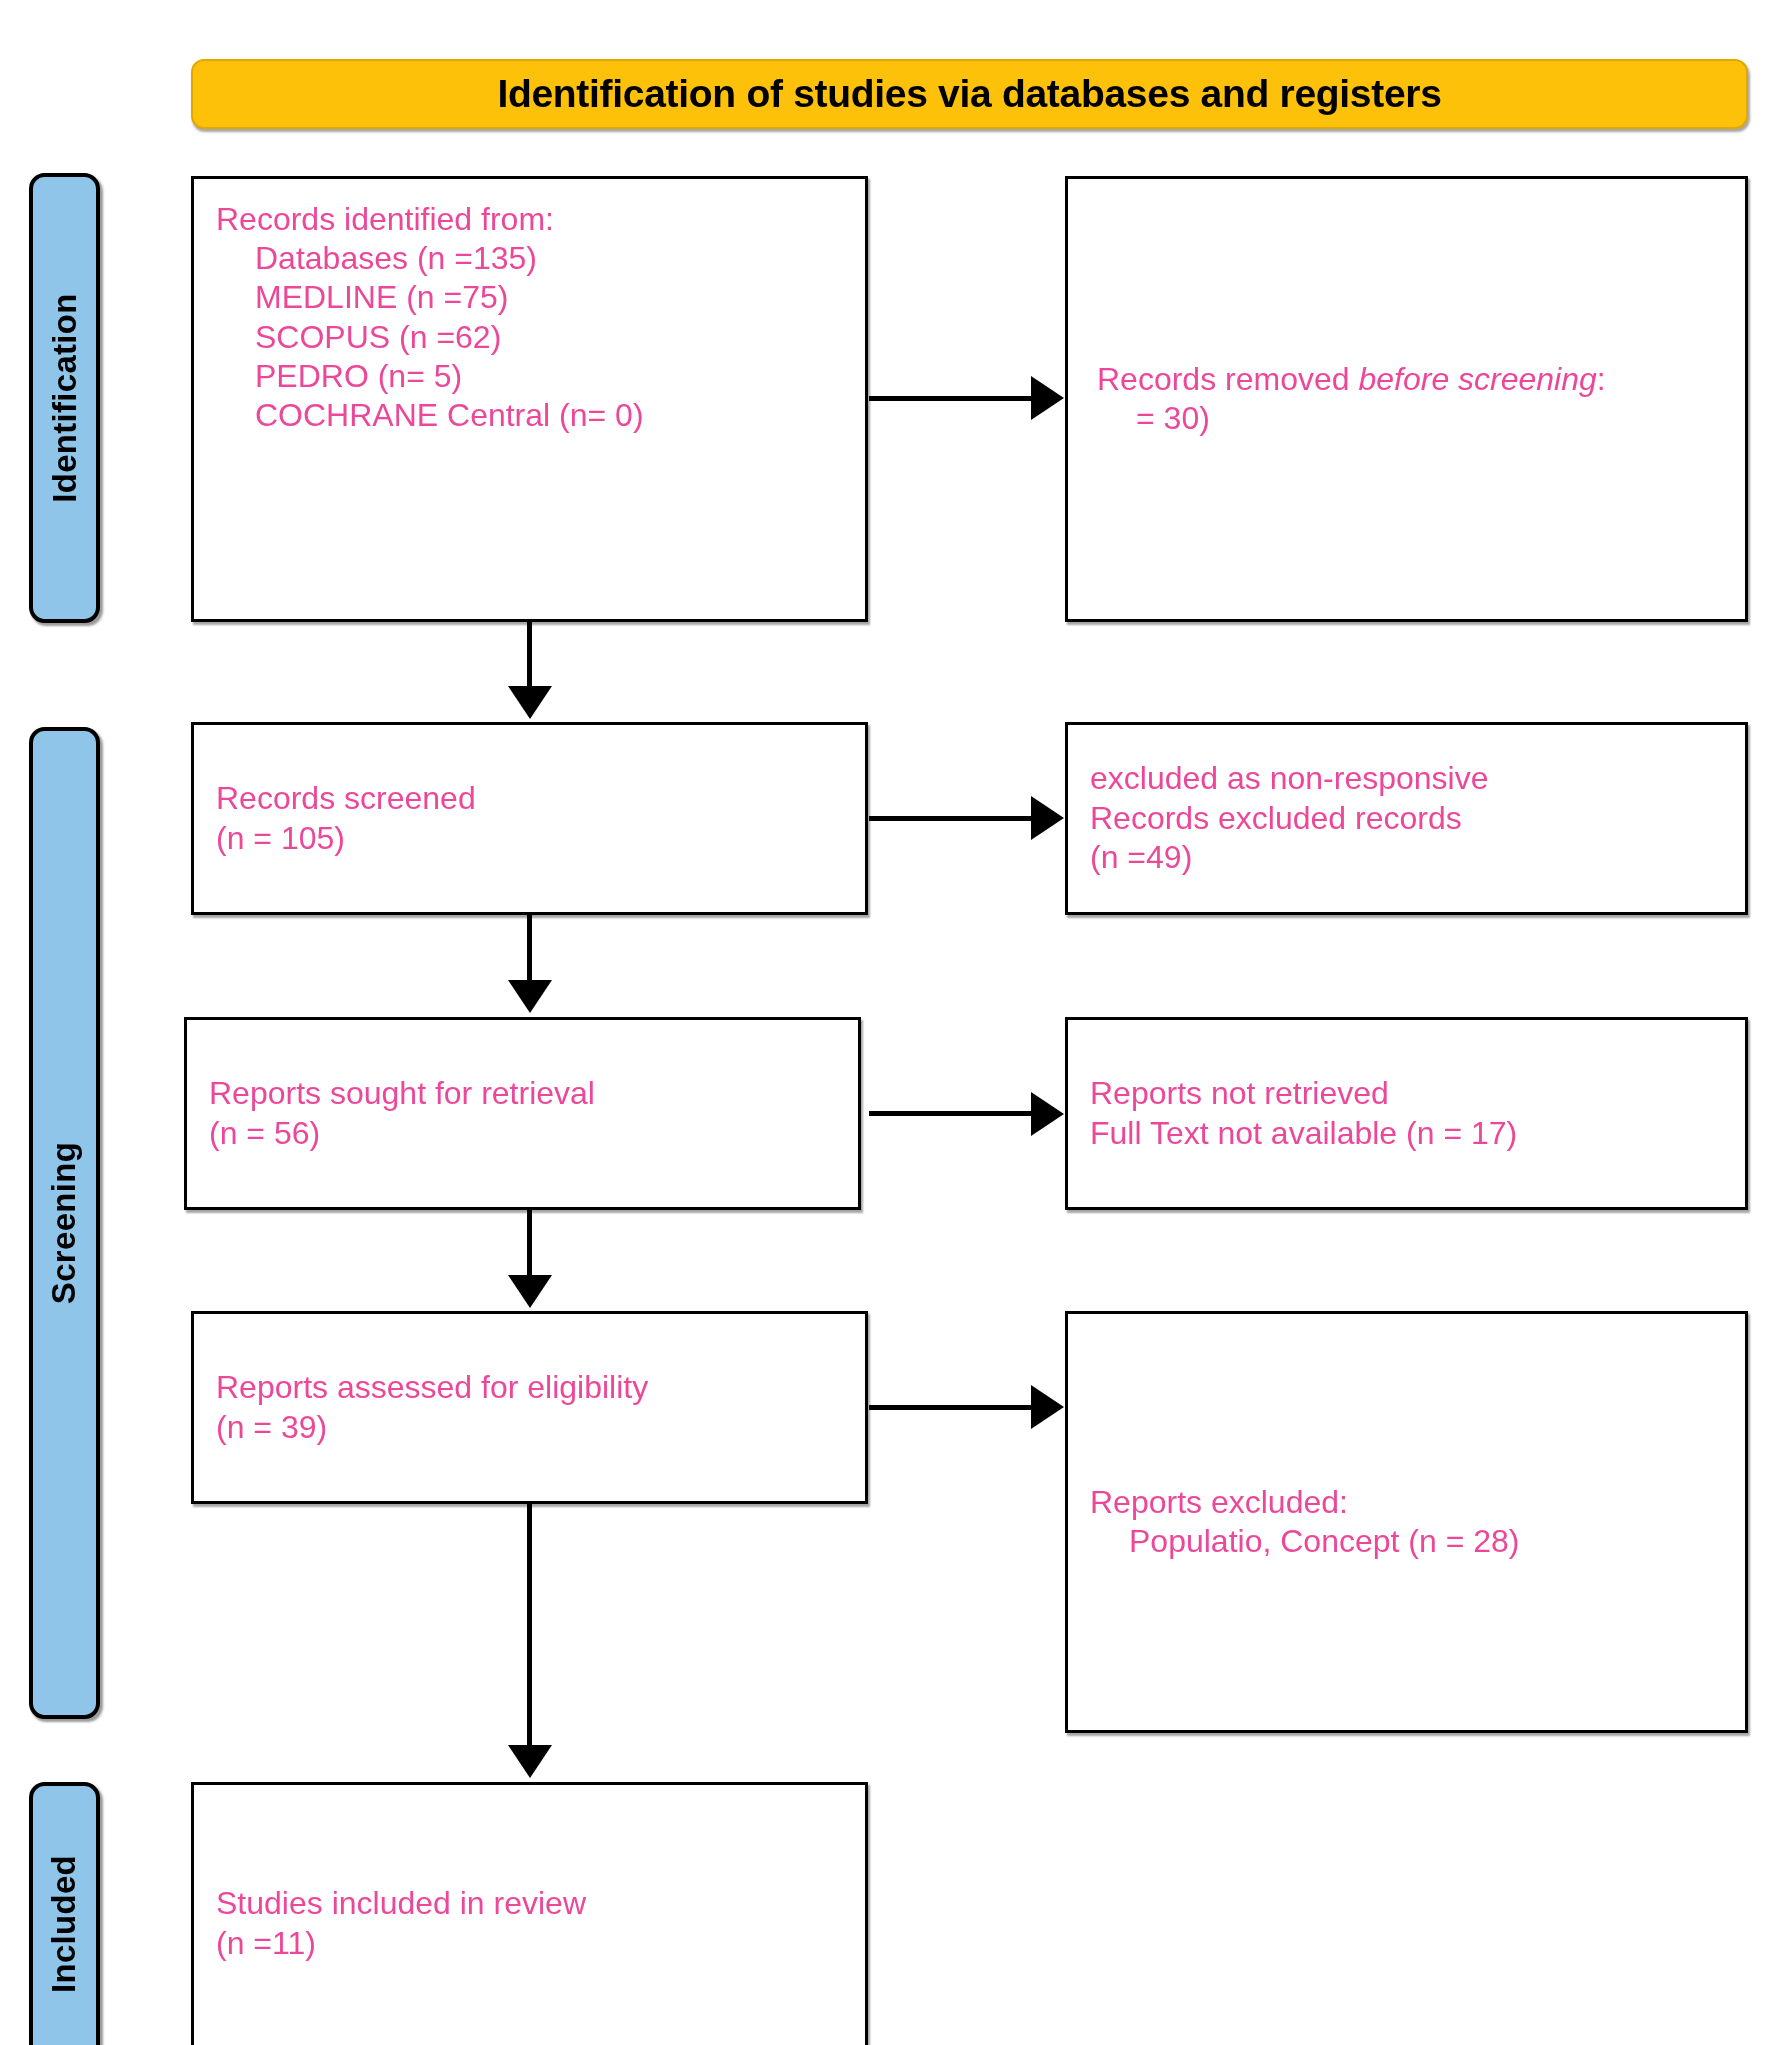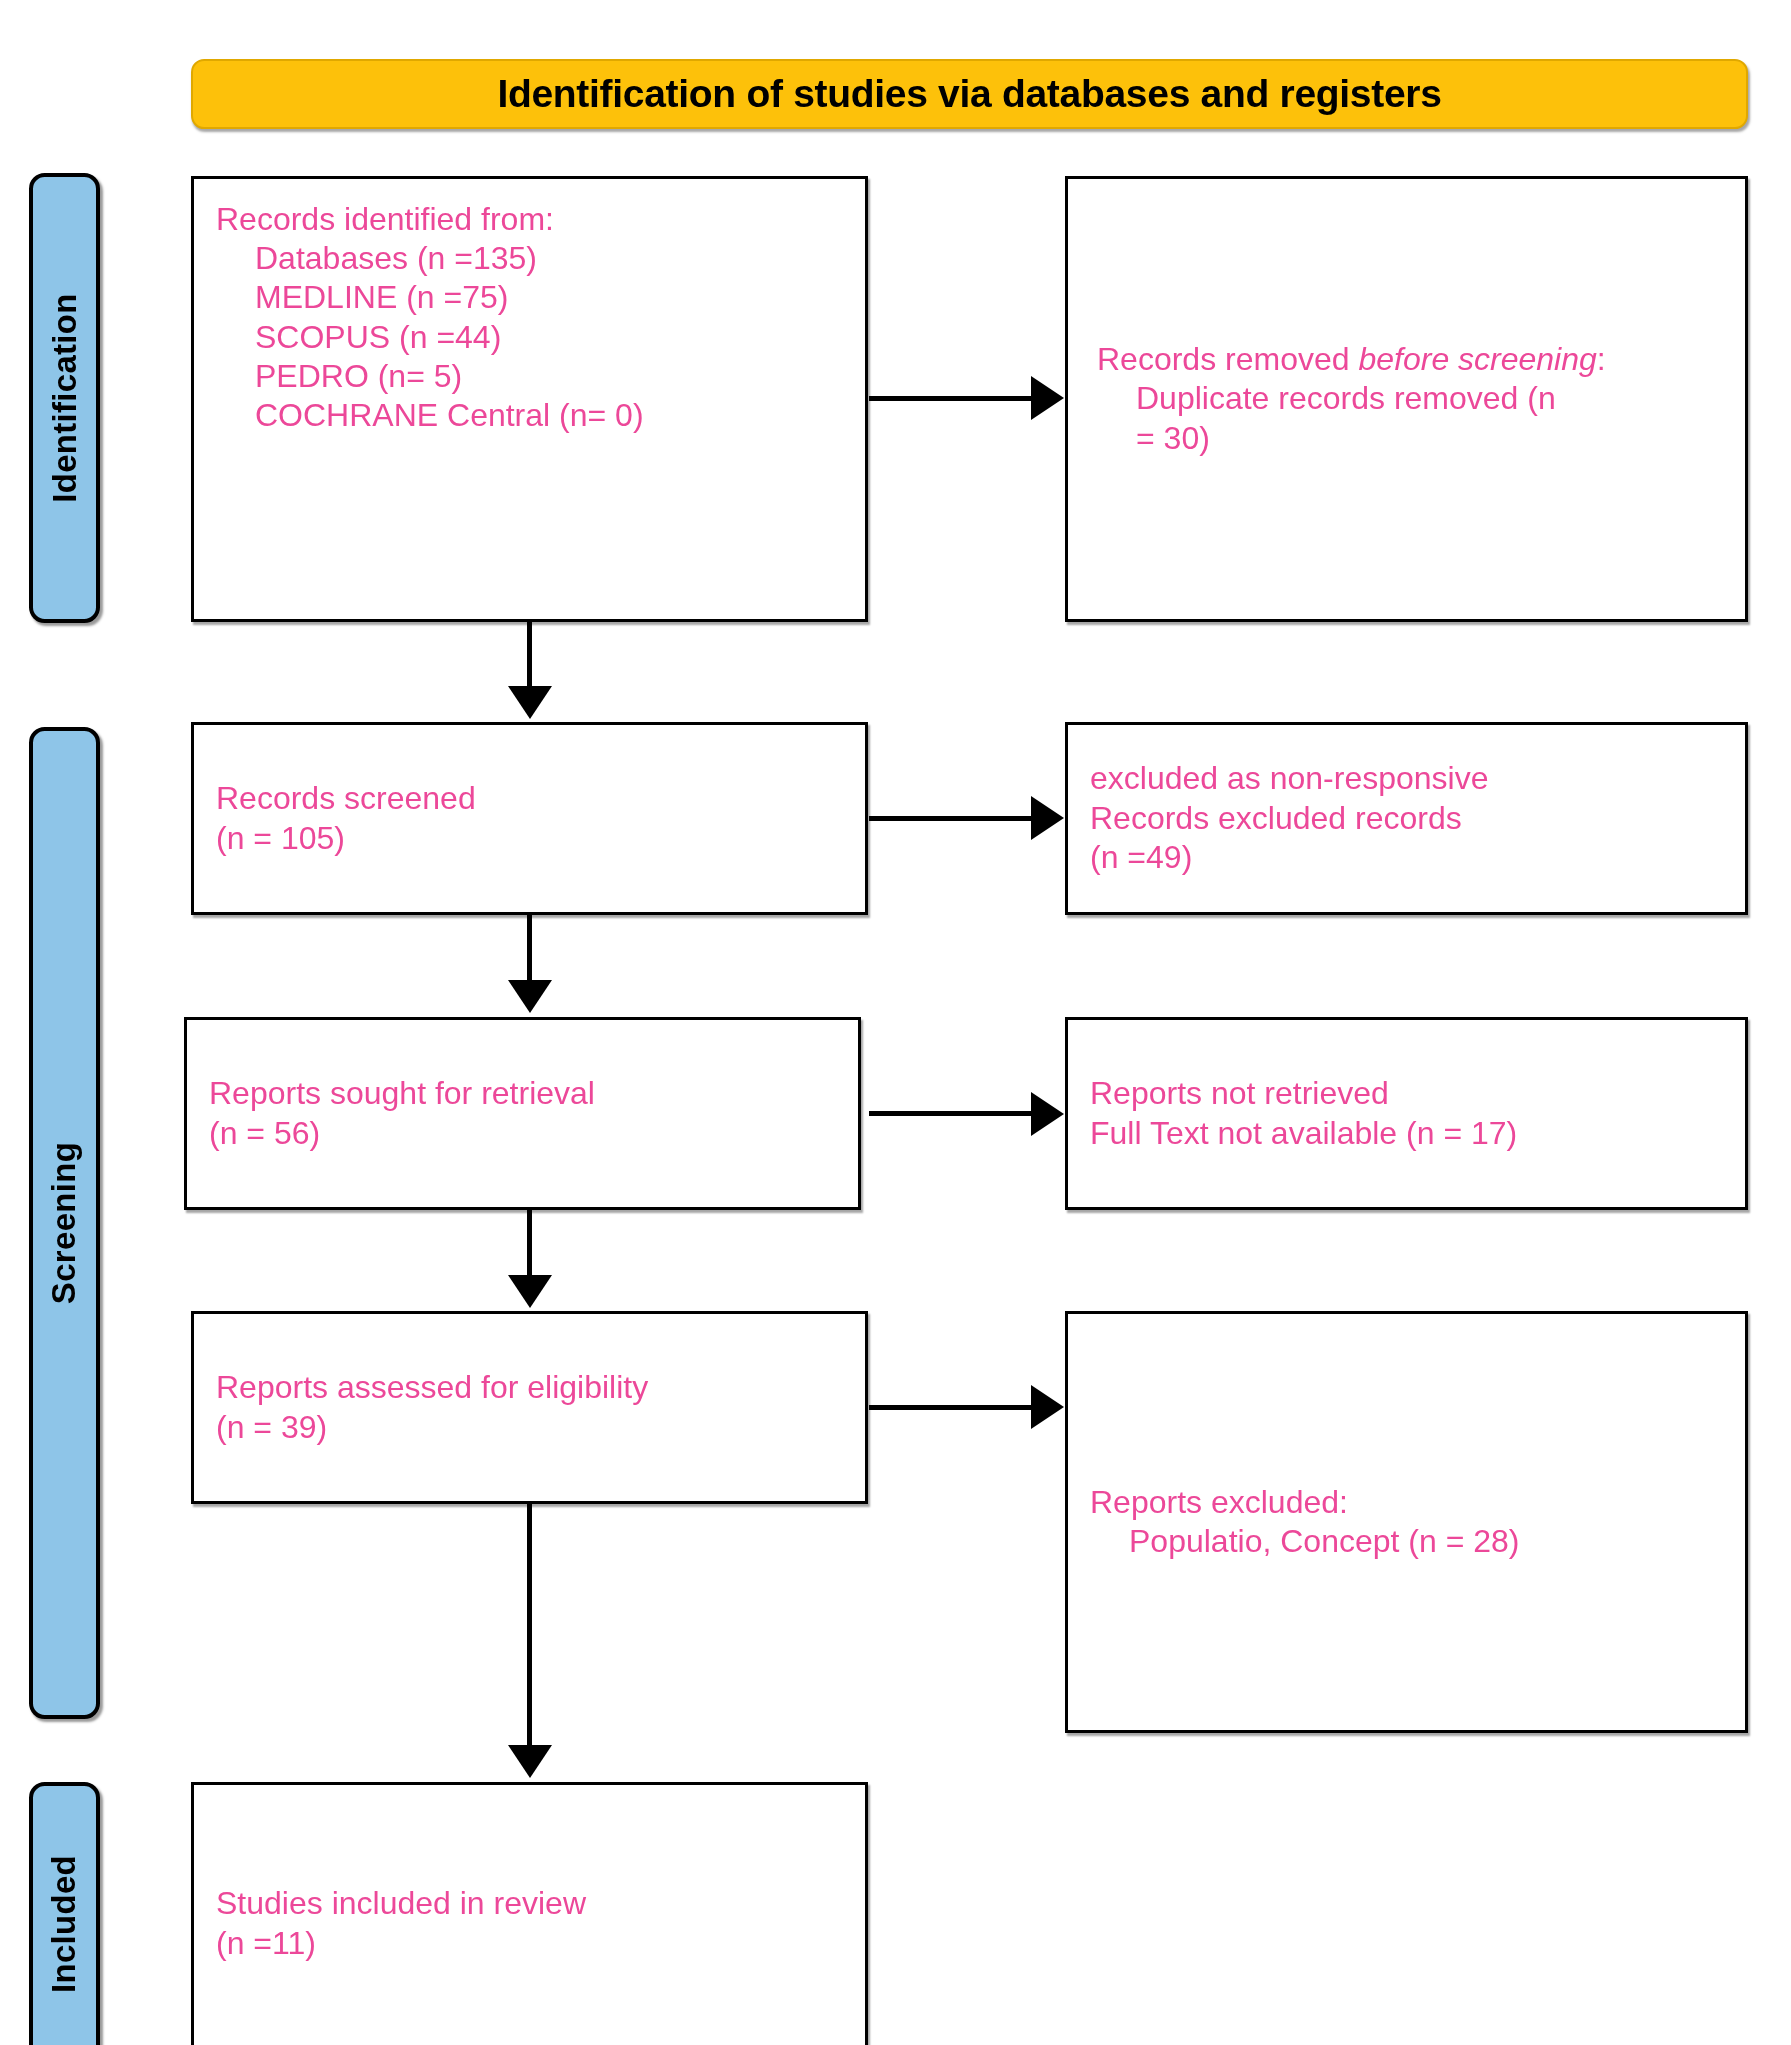--- a/index.html
+++ b/index.html
@@ -169,30 +169,29 @@
   </div>
   <div class="stage" id="stage-included">
     <span class="stage-text">Included</span>
   </div>
 
   <div class="box" id="box-identified">
     <div>
       <p>Records identified from:</p>
       <p class="indent">Databases (n =135)</p>
       <p class="indent">MEDLINE (n =75)</p>
-      <p class="indent">SCOPUS (n =44)</p>
+      <p class="indent">SCOPUS (n =62)</p>
       <p class="indent">PEDRO (n= 5)</p>
       <p class="indent">COCHRANE Central (n= 0)</p>
     </div>
   </div>
 
   <div class="box" id="box-removed">
     <div>
       <p><span>Records removed </span><em>before screening</em><span>:</span></p>
-      <p class="indent">Duplicate records removed (n</p>
       <p class="indent">= 30)</p>
     </div>
   </div>
 
   <div class="box" id="box-screened">
     <div>
       <p>Records screened</p>
       <p>(n = 105)</p>
     </div>
   </div>

